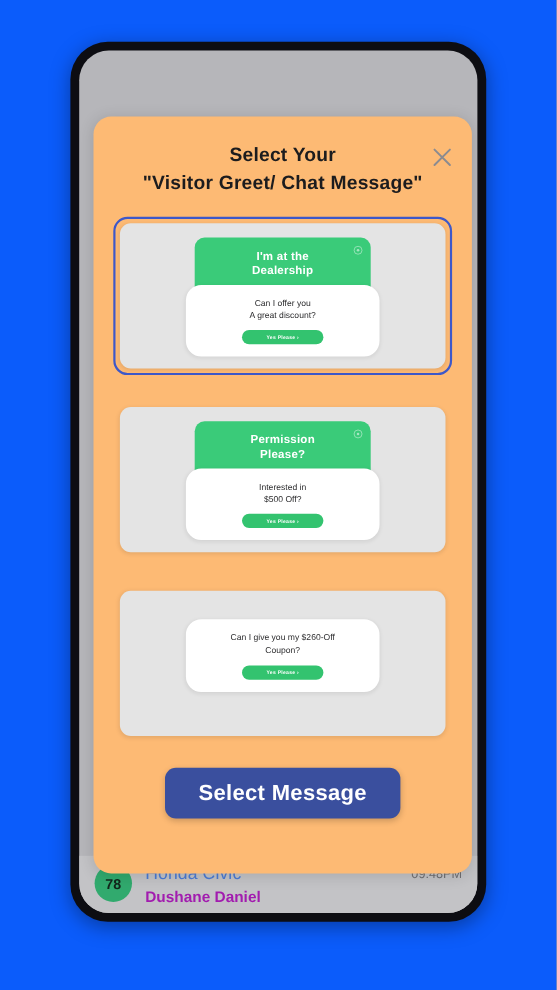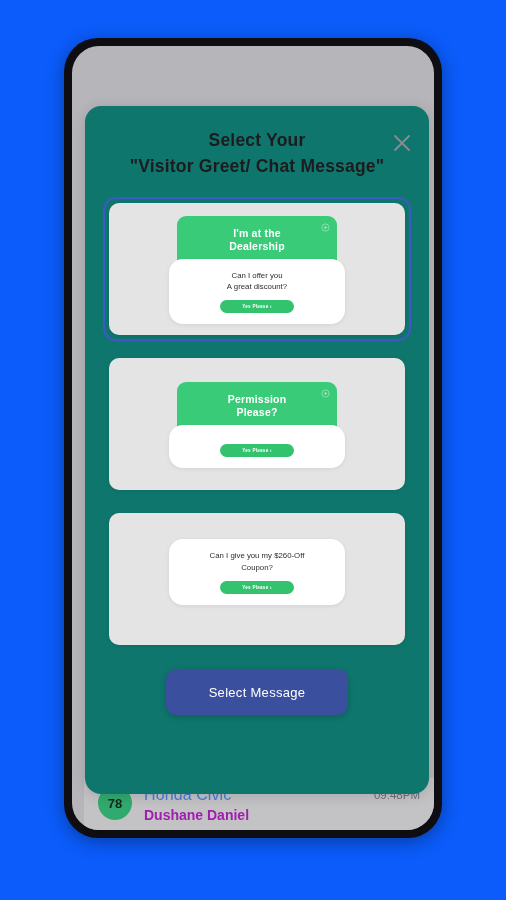--- a/index.html
+++ b/index.html
@@ -25,21 +25,21 @@
     width:100%; height:100%;
     background:#b6b6ba;
     border-radius:27px;
     overflow:hidden;
     position:relative;
   }
 
   
   .chat-row {
     position:absolute;
-    left:12px; right:0; bottom:0;
+    left:0; right:0; bottom:0;
     height:52px;
     background:#c3c3c6;
     display:flex;
     align-items:flex-start;
     padding:8px 14px 0 14px;
   }
   .avatar {
     width:34px; height:34px;
     border-radius:50%;
     background:#31aa6e;
@@ -65,21 +65,21 @@
     font-size:11.5px;
     flex:0 0 auto;
     margin-top:3px;
   }
 
   
   .sheet {
     position:absolute;
     left:13px; top:60px;
     width:344px; height:688px;
-    background:#0f766e;
+    background:#fdba74;
     border-radius:16px;
     box-shadow:0 2px 14px rgba(0,0,0,.14);
     padding:24px 18px 0 18px;
   }
 
   .sheet-head { position:relative; text-align:center; }
   .title-l1, .title-l2 {
     color:#1c1c1e;
     font-weight:bold;
     letter-spacing:.2px;
@@ -96,21 +96,21 @@
   .close-icon svg { display:block; }
 
   
   .options { margin-top:20px; }
 
   .option {
     position:relative;
     height:144px;
     border-radius:13px;
     padding:4px;
-    margin-bottom:11px;
+    margin-bottom:23px;
     background:transparent;
     border:2px solid transparent;
   }
   .option.selected { border-color:#3d58c9; }
 
   .option-inner {
     width:100%; height:100%;
     background:#e4e4e4;
     border-radius:10px;
     box-shadow:0 1px 4px rgba(0,0,0,.10);
@@ -175,27 +175,27 @@
     letter-spacing:.25px;
     display:flex;
     align-items:center;
     justify-content:center;
     cursor:pointer;
   }
 
   
   .cta-wrap { margin-top:18px; display:flex; justify-content:center; }
   .cta {
-    width:182px; height:46px;
+    width:214px; height:46px;
     background:#3a4f9e;
     border:none;
     border-radius:10px;
     color:#ffffff;
-    font-size:13px;
-    font-weight:normal;
+    font-size:20px;
+    font-weight:bold;
     letter-spacing:.3px;
     cursor:pointer;
     box-shadow:0 2px 6px rgba(0,0,0,.2);
   }
 </style>
 </head>
 <body>
 
 <div class="phone">
   <div class="screen">
@@ -252,20 +252,22 @@
                 <div class="mini-head-text">Permission
 Please?</div>
                 <div class="gear-icon">
                   <svg width="9" height="9" viewBox="0 0 20 20">
                     <circle cx="10" cy="10" r="8" fill="none" stroke="#ffffff" stroke-width="1.6"></circle>
                     <circle cx="10" cy="10" r="2.6" fill="#ffffff"></circle>
                   </svg>
                 </div>
               </div>
               <div class="mini-body">
+                <div class="mini-body-text">Interested in
+$500 Off?</div>
                 <div class="mini-btn">Yes Please  ›</div>
               </div>
             </div>
           </div>
         </div>
 
         <div class="option">
           <div class="option-inner">
             <div class="mini">
               <div class="mini-body">

